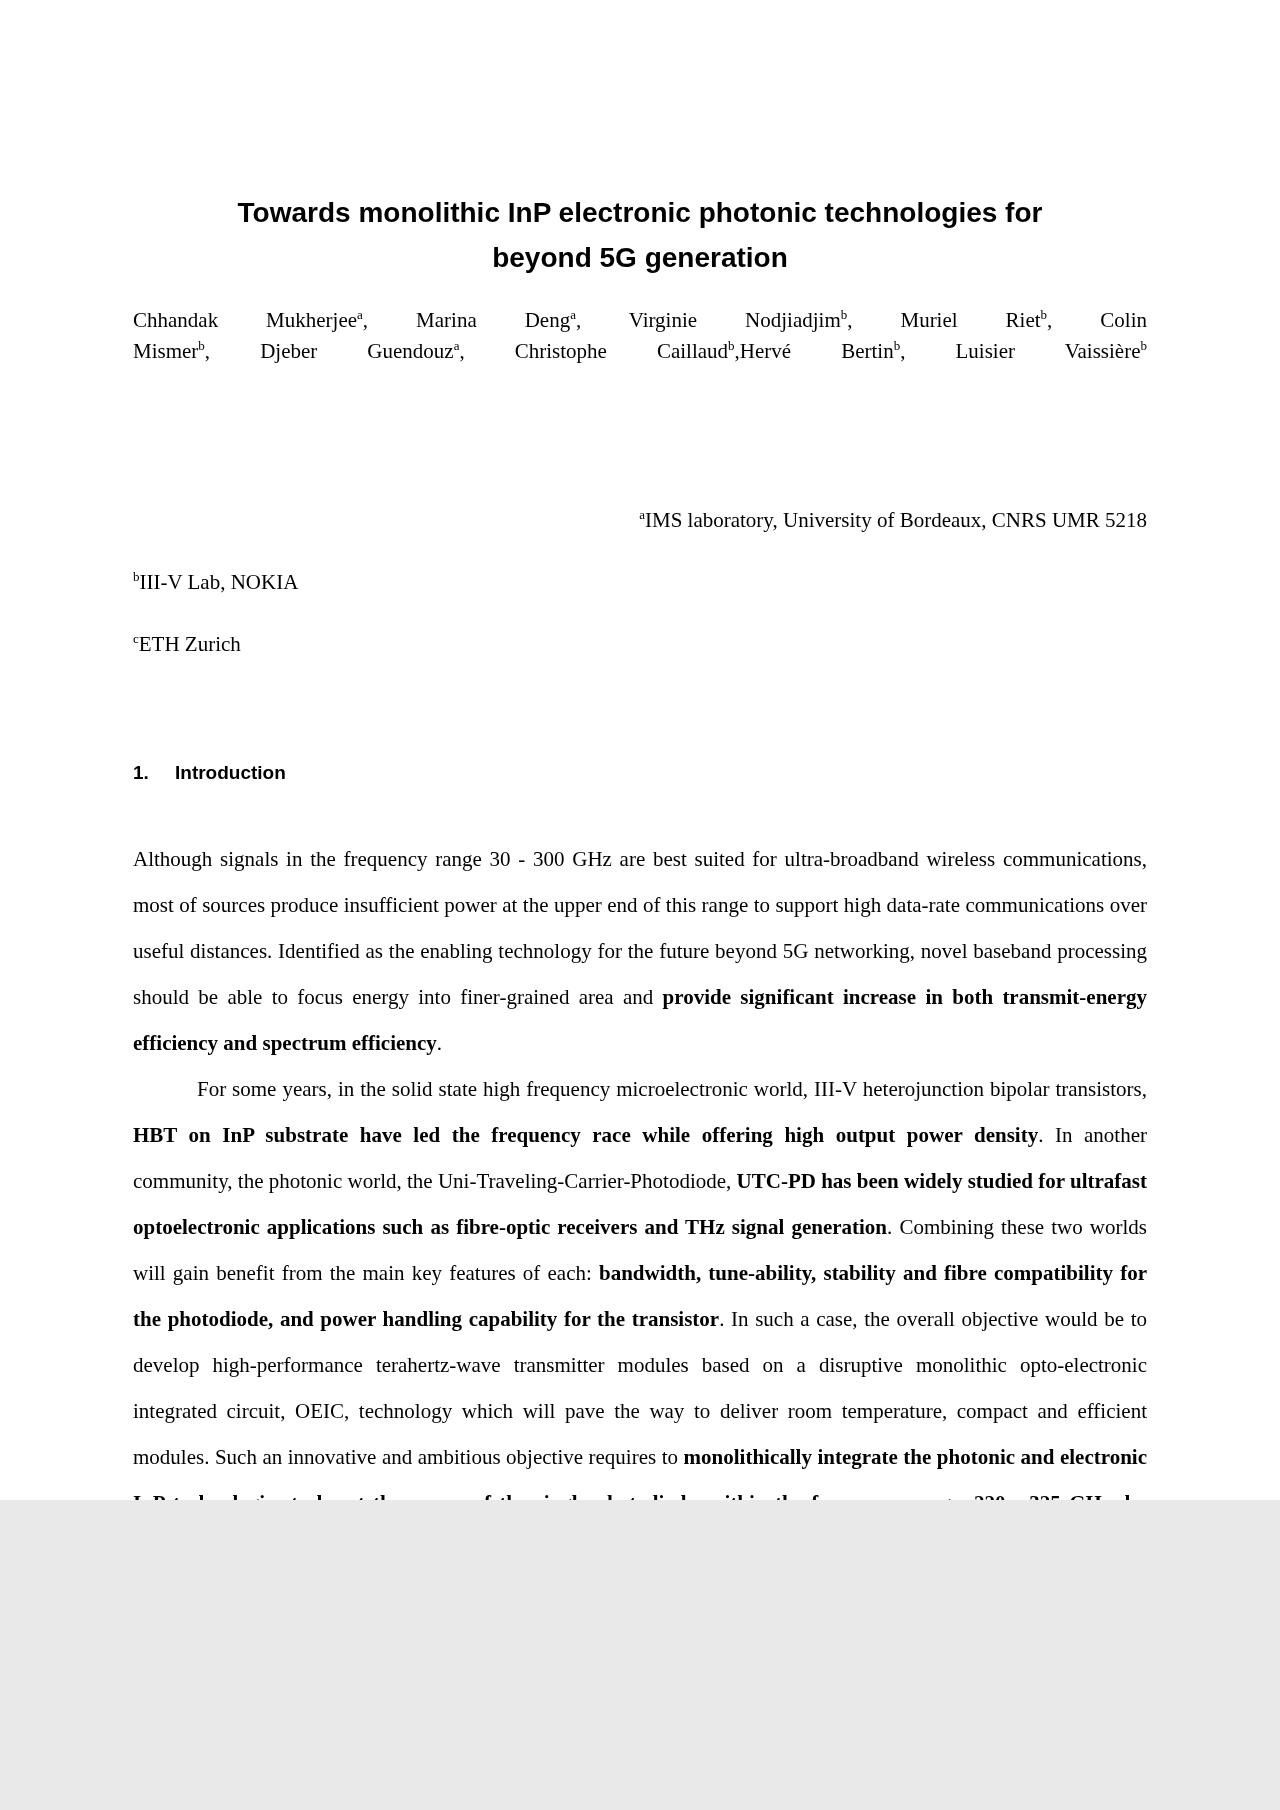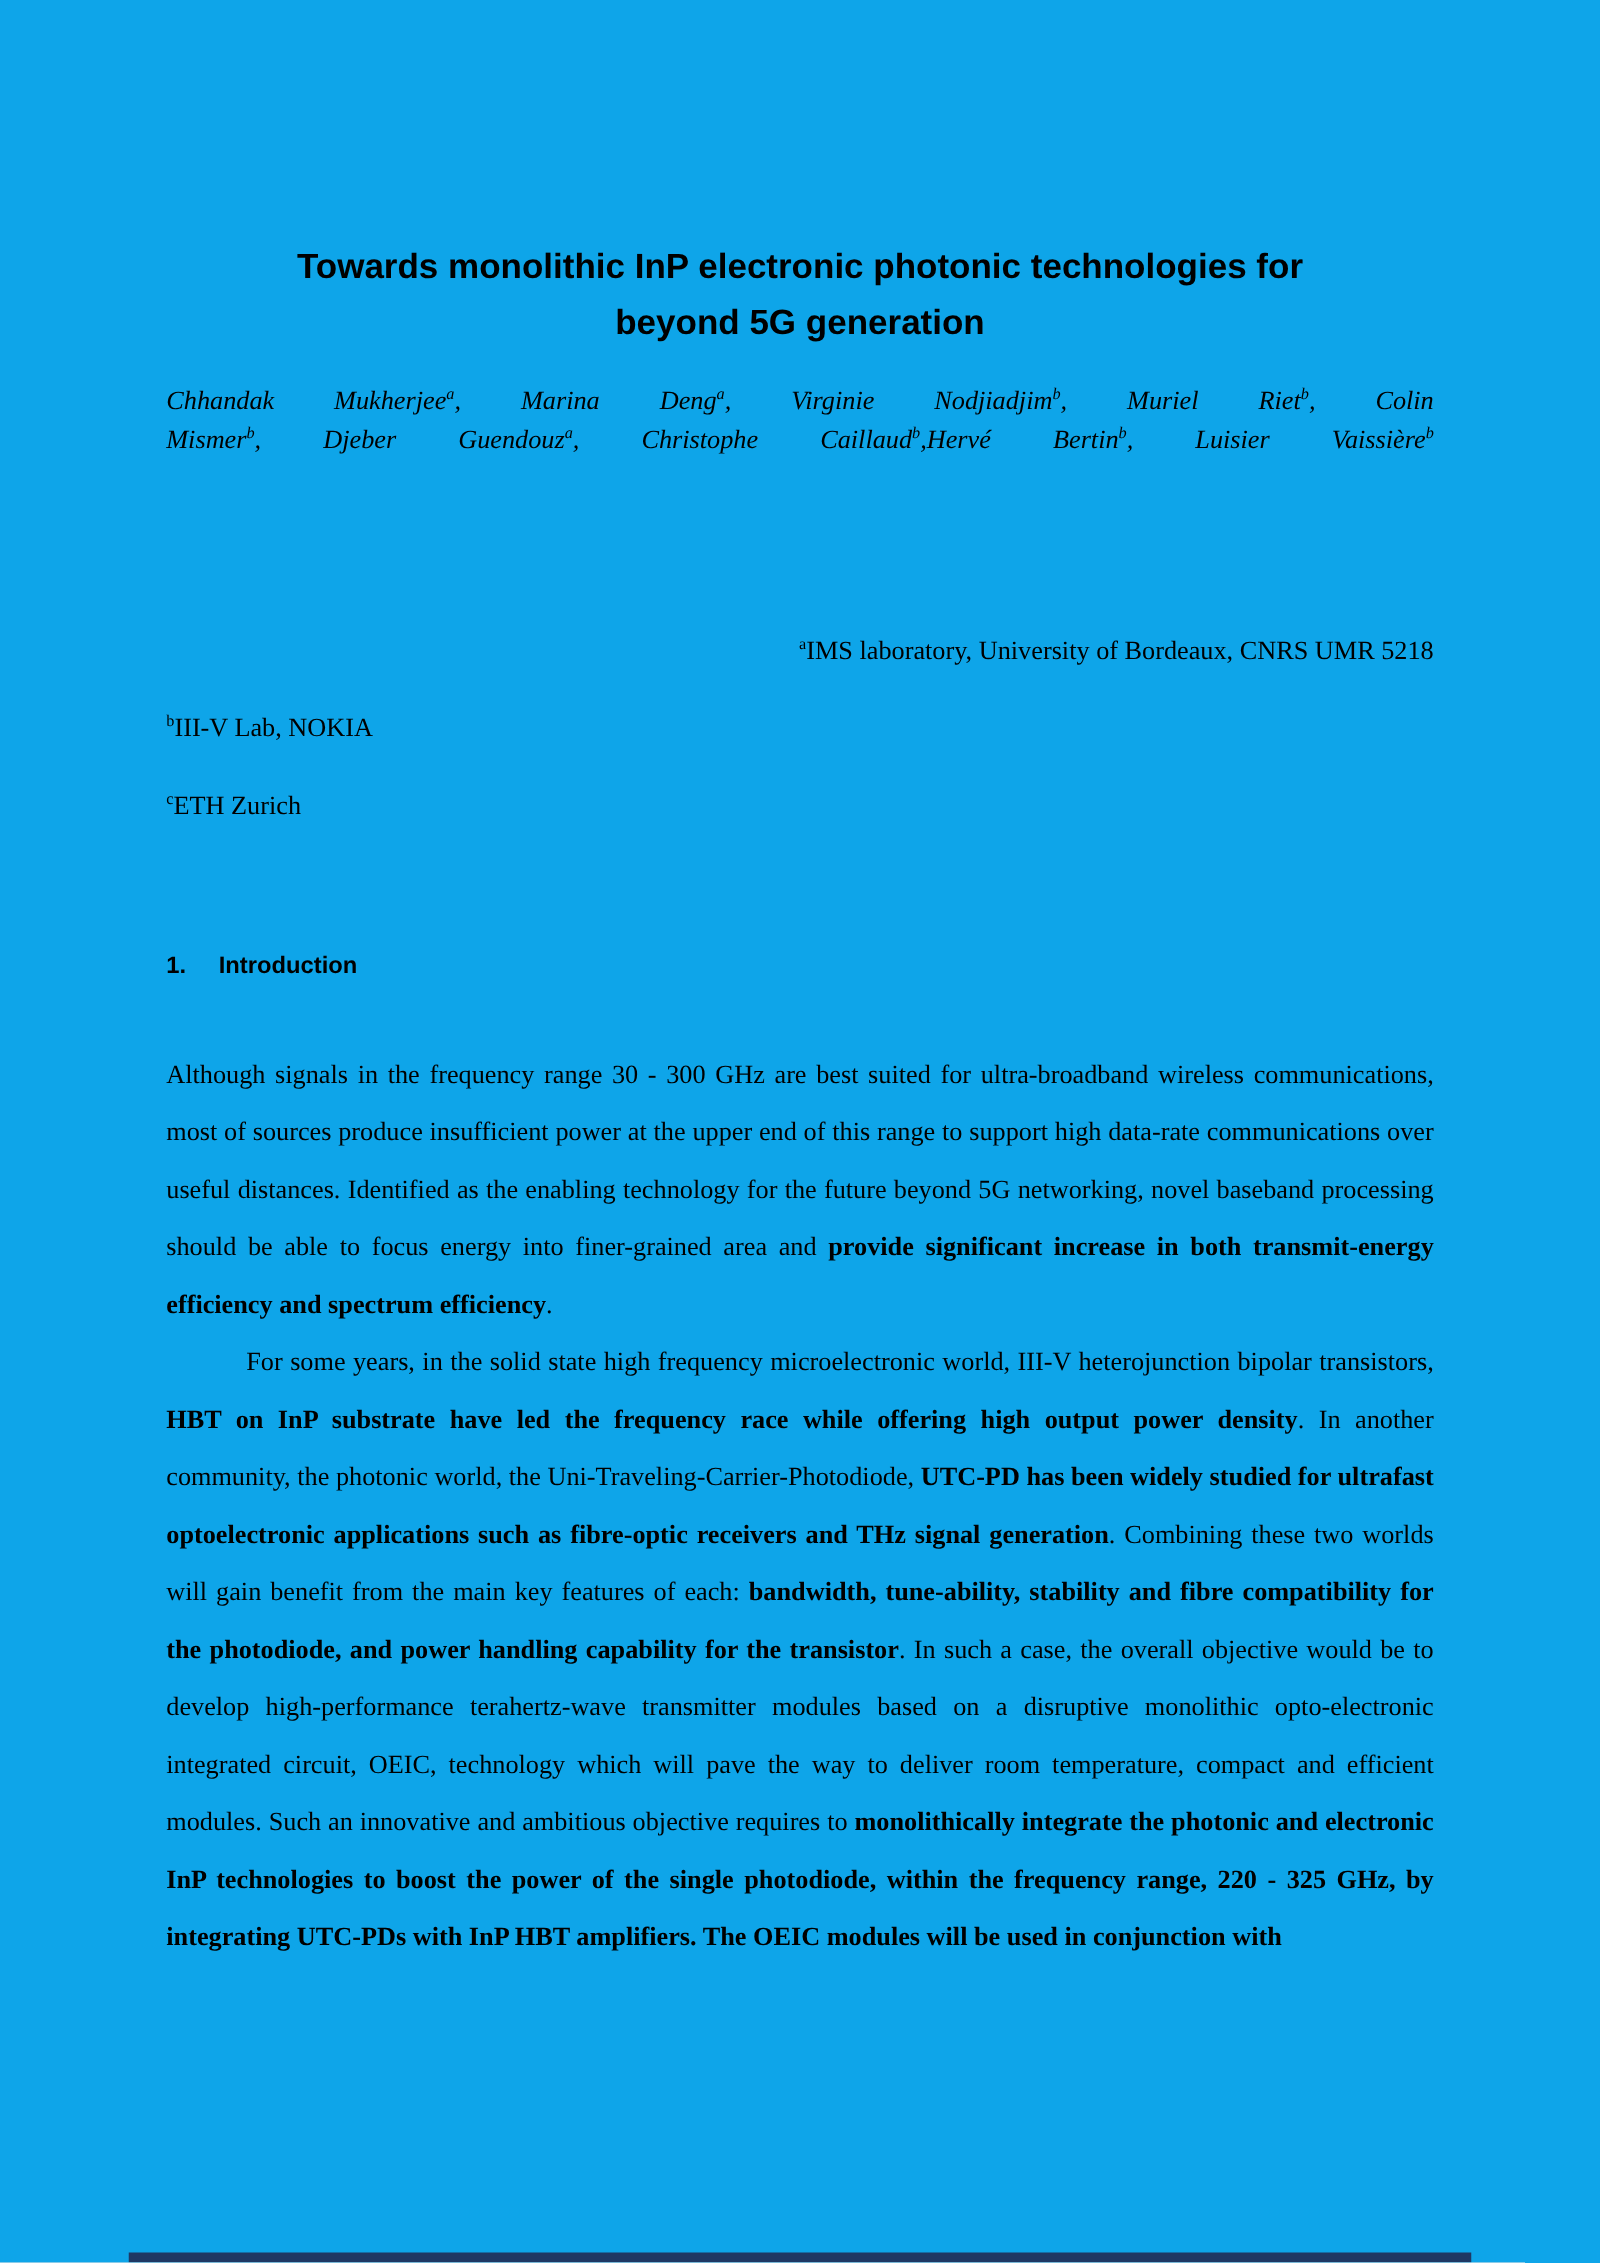--- a/index.html
+++ b/index.html
@@ -1,21 +1,21 @@
 <!DOCTYPE html>
 <html><head>
 <meta charset="utf-8">
 <style>
   * { margin: 0; padding: 0; box-sizing: border-box; }
   html, body { background: #e9e9e9; }
   .page {
     position: relative;
     width: 1280px;
-    height: 1810px;
-    background: #0ea5e9;
+    height: 1500px;
+    background: #ffffff;
     overflow: hidden;
     color: #000000;
   }
   .content {
     position: absolute;
     left: 133px;
     top: 0;
     width: 1014px;
   }
   .title {
@@ -25,21 +25,20 @@
     font-size: 28px;
     line-height: 45px;
     text-align: center;
   }
   .title-line { display: block; }
   .authors-block {
     margin-top: 25px;
     font-family: "Liberation Serif", "DejaVu Serif", serif;
     font-size: 21px;
     line-height: 31px;
-    font-style: italic;
   }
   .author-line { text-align: justify; }
   .author-line.spread { text-align-last: justify; }
   sup, .sup {
     font-size: 0.62em;
     vertical-align: super;
     line-height: 0;
   }
   .affil {
     font-family: "Liberation Serif", "DejaVu Serif", serif;

